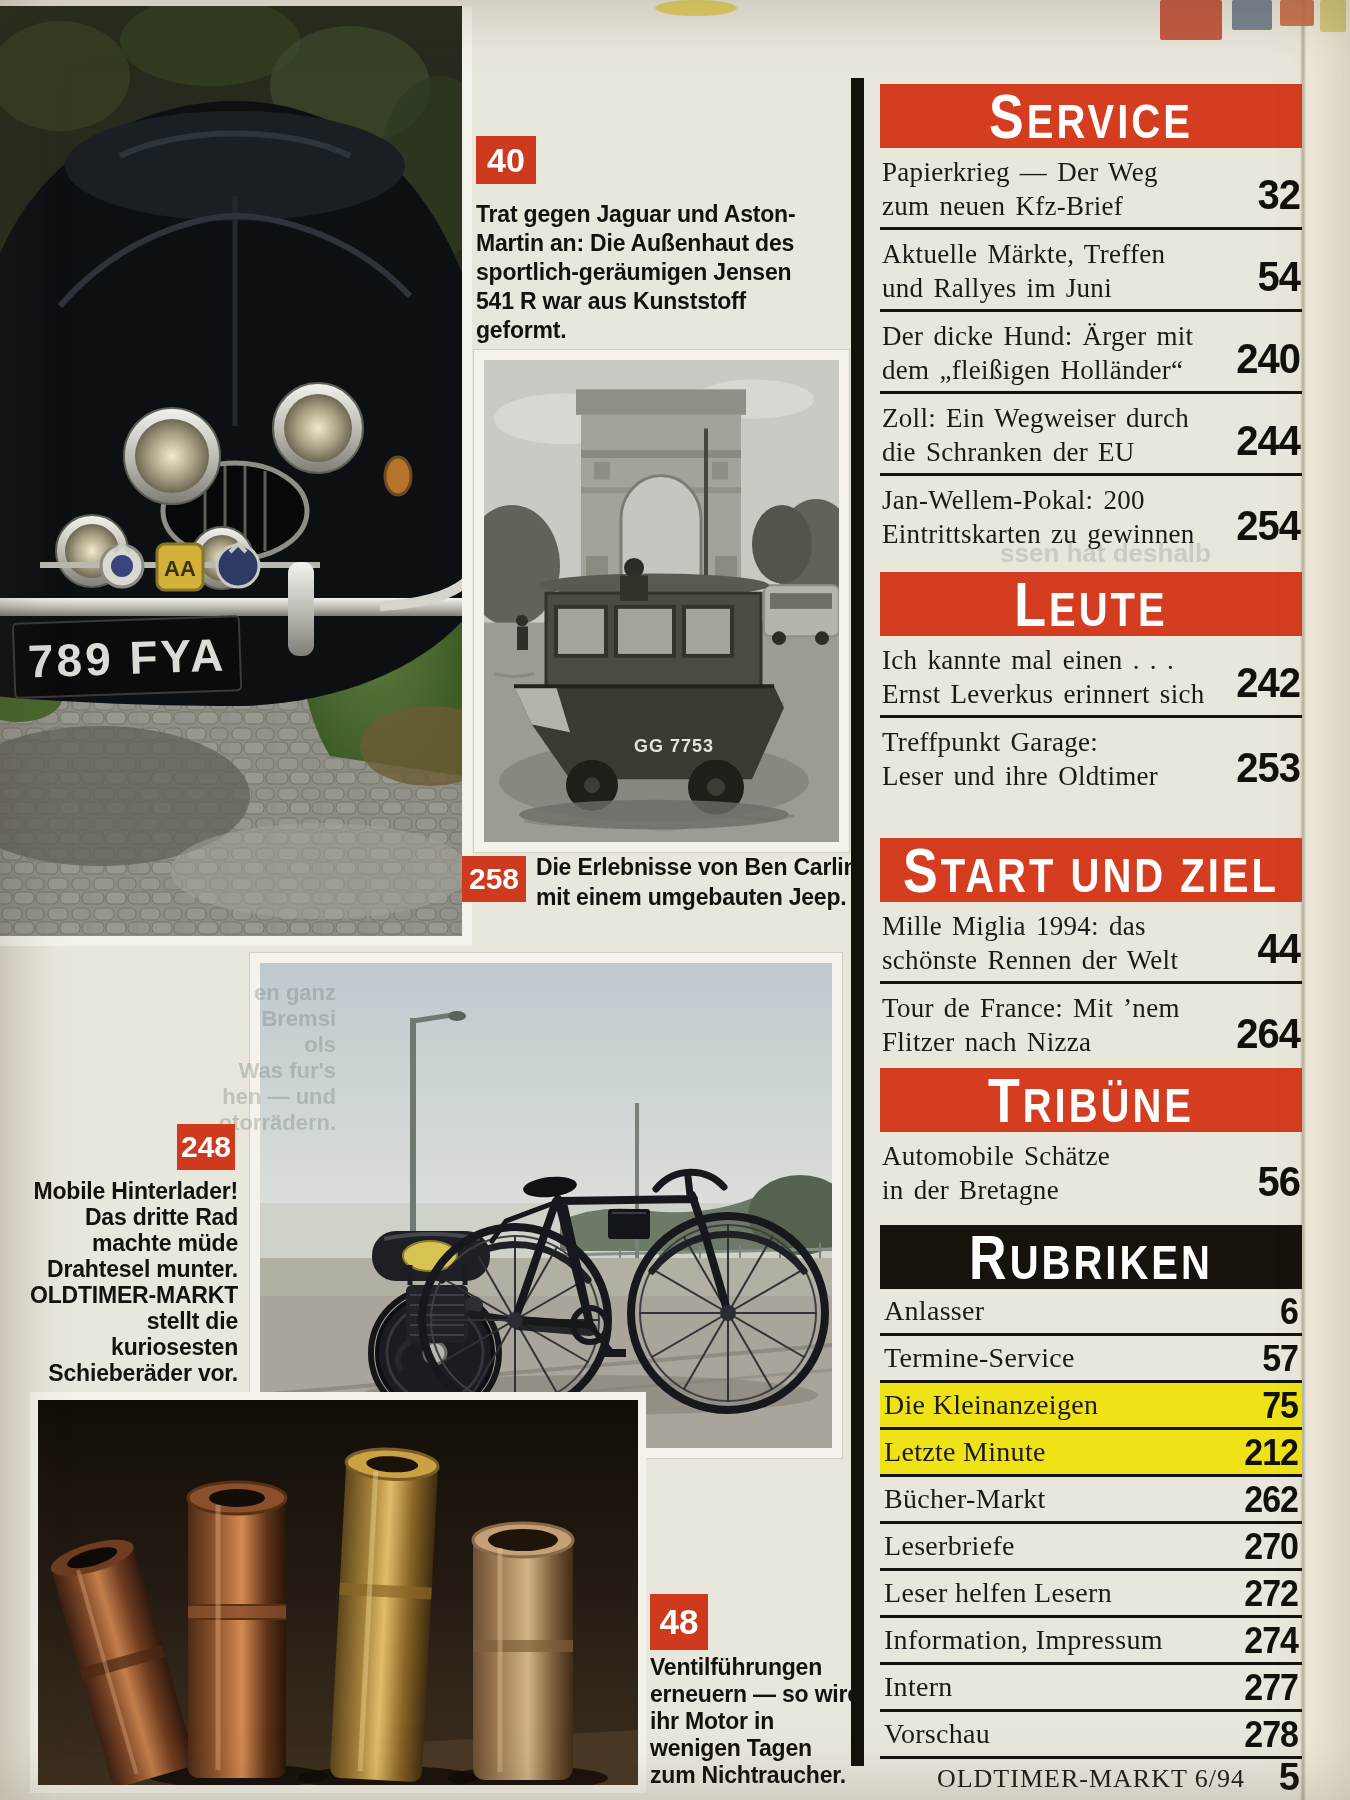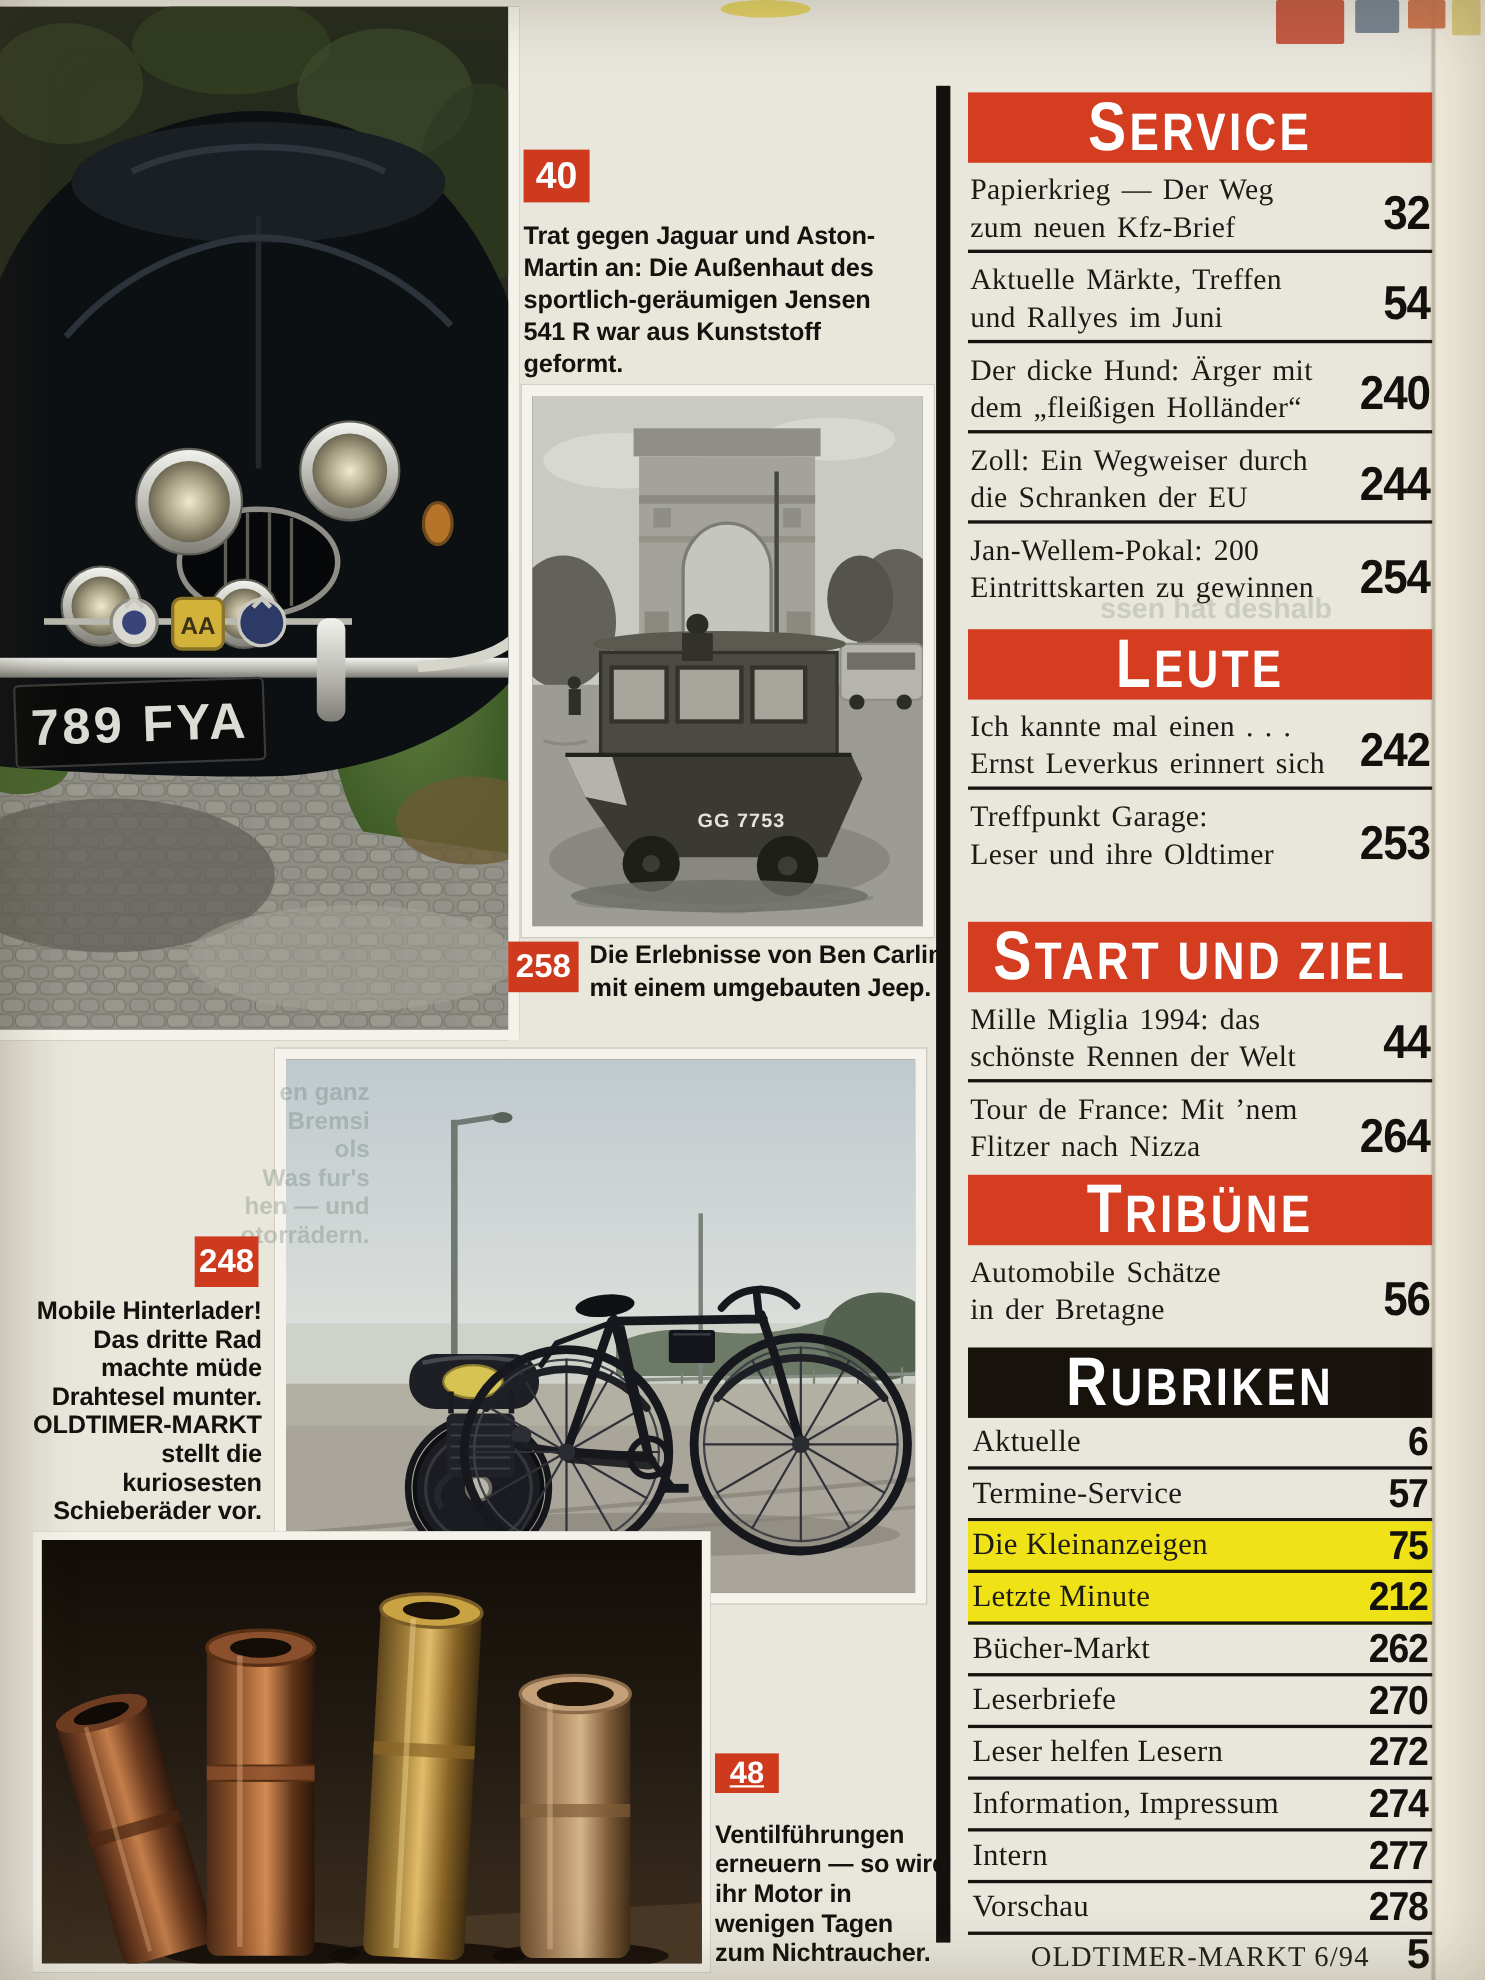--- a/index.html
+++ b/index.html
@@ -373,21 +373,21 @@
     </g>
 
     <rect x="435" y="135" width="100" height="245" rx="12" fill="url(#g4)"></rect>
     <ellipse cx="485" cy="140" rx="50" ry="17" fill="#c3a078" stroke="#8a6a48" stroke-width="3"></ellipse>
     <ellipse cx="485" cy="140" rx="35" ry="11" fill="#1e140a"></ellipse>
     <rect x="435" y="240" width="100" height="12" fill="#7e5c38" opacity=".7"></rect>
     <path d="M462,148 L462,372" stroke="#ecd4ac" stroke-width="5" opacity=".35"></path>
   </svg>
 </div>
 
-<div class="badge" style="left:650px;top:1594px;width:58px;height:36px;font-size:28px;text-decoration:underline;">
+<div class="badge" style="left:650px;top:1594px;width:58px;height:56px;font-size:35px;">
   <span>48</span>
 </div>
 <div class="cap" style="left:650px;top:1654px;width:220px;line-height:27px;">
   <div>Ventilführungen</div>
   <div>erneuern — so wird</div>
   <div>ihr Motor in</div>
   <div>wenigen Tagen</div>
   <div>zum Nichtraucher.</div>
 </div>
 
@@ -486,21 +486,21 @@
       </div>
     <div class="pagenum">56</div>
   </div>
 </div>
 
 <div class="sec" style="top:1225px;">
   <div class="sechead black">
       <span>Rubriken</span>
     </div>
   <div class="entry1">
-    <span class="rlabel">Aktuelle</span>
+    <span class="rlabel">Anlasser</span>
       <span class="rnum">6</span>
   </div>
   <div class="entry1">
     <span class="rlabel">Termine-Service</span>
       <span class="rnum">57</span>
   </div>
   <div class="entry1 hl">
     <span class="rlabel">Die Kleinanzeigen</span>
       <span class="rnum">75</span>
   </div>

